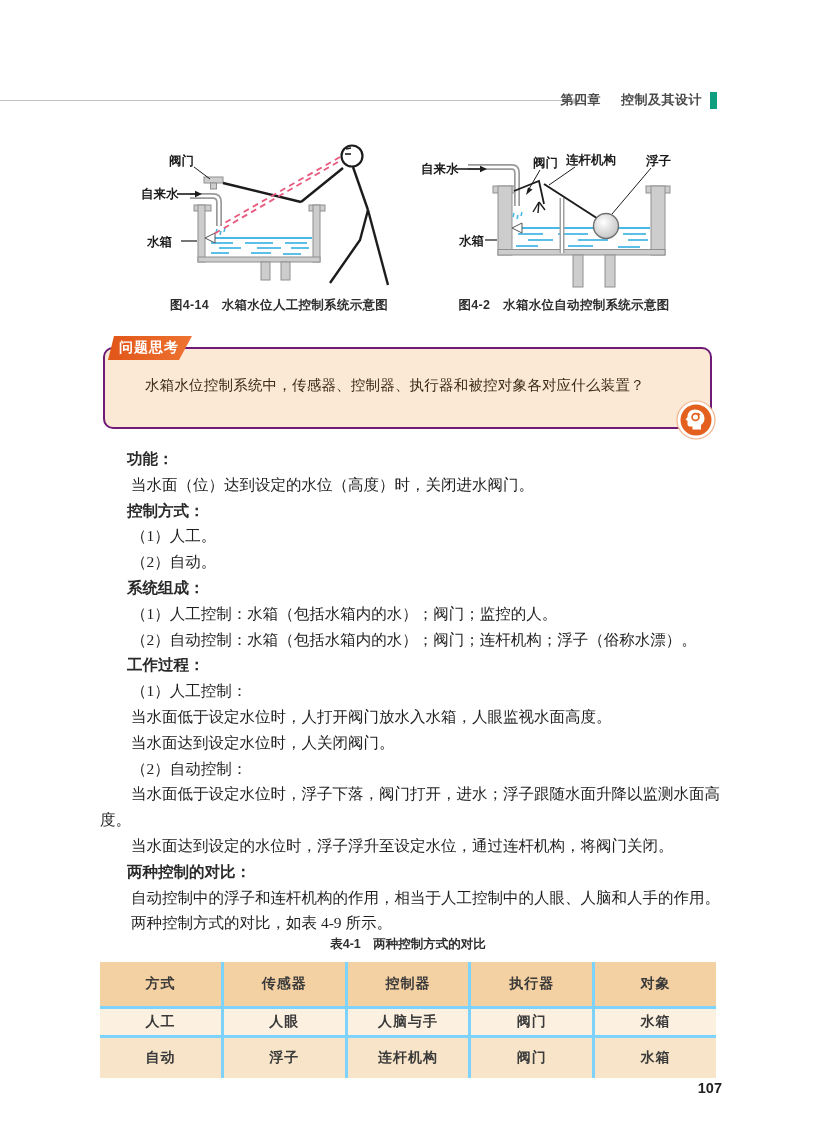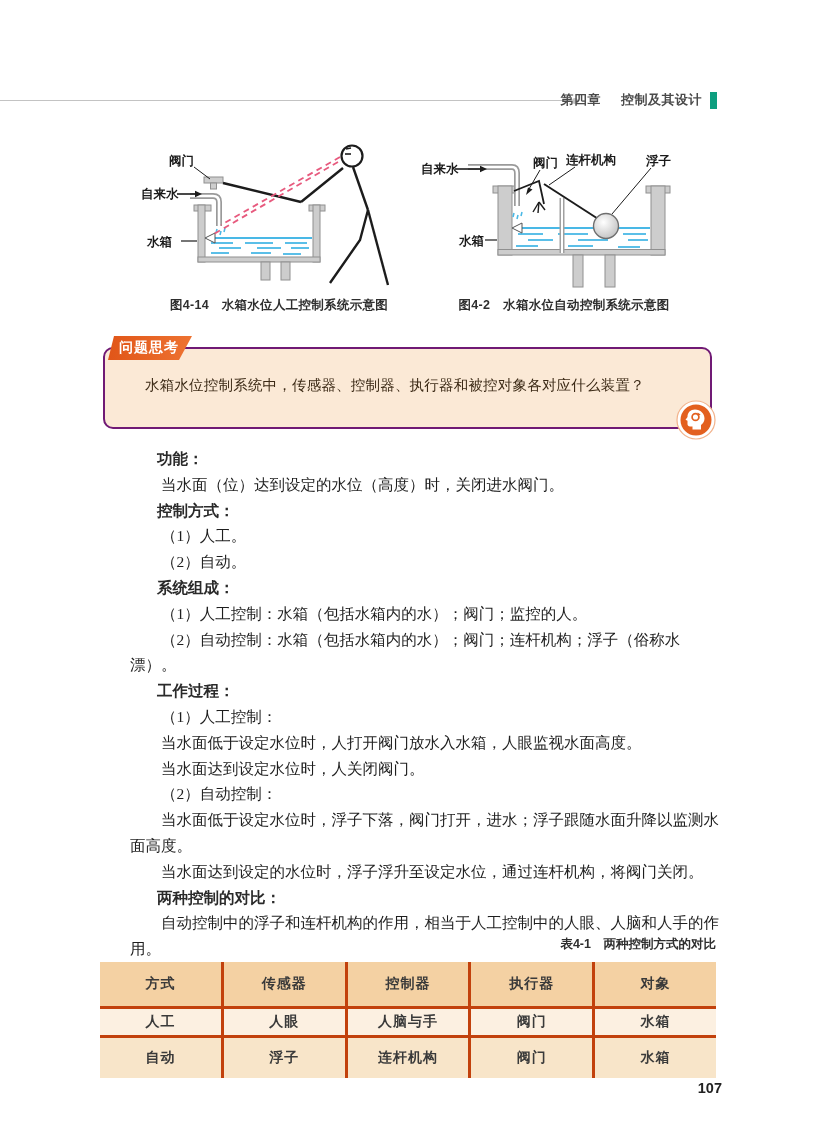--- a/index.html
+++ b/index.html
@@ -32,28 +32,28 @@
                   color:#fff; font-weight:bold; font-size:14px; letter-spacing:1px;
                   display:flex; align-items:center; padding-left:15px; }
   .callout .q { padding:27px 6px 0 40px; font-family:"Liberation Serif","DejaVu Serif",serif;
                 font-size:14.5px; color:#3c2a16; letter-spacing:0.2px; }
   .callout .think-ic { position:absolute; right:-7px; bottom:-14px; width:42px; height:42px; }
 
   
   .bodytext { position:absolute; top:446px; left:100px; width:621px;
               font-family:"Liberation Serif","DejaVu Serif",serif; font-size:15.5px;
               color:#1e1e1e; line-height:25.8px; }
-  .bodytext p { text-indent:2em;margin-left:30px; }
+  .bodytext p { text-indent:2em; }
   .bodytext p.h { font-family:"Liberation Sans",sans-serif; font-weight:bold; color:#2a2a2a; text-indent:1.74em; }
 
   
-  .tbl-cap { position:absolute; top:936px; left:100px; width:616px; text-align:right;
+  .tbl-cap { position:absolute; top:936px; left:100px; width:616px; text-align:center;
              font-weight:bold; font-size:12.5px; color:#2e2e2e; }
   .tbl { position:absolute; top:962px; left:100px; width:616px;
-         display:grid; grid-template-columns:repeat(5,1fr); gap:3px; background:#c2410c; }
+         display:grid; grid-template-columns:repeat(5,1fr); gap:3px; background:#7dd3fc; }
   .tbl .c { display:flex; align-items:center; justify-content:center;
             font-weight:bold; font-size:14px; color:#3a3a3a; letter-spacing:1px; }
   .tbl .h  { height:44px; background:#f4d1a3; }
   .tbl .r1 { height:26px; background:#fcf0e1; }
   .tbl .r2 { height:40px; background:#f8e5c9; }
 
   .pagenum { position:absolute; top:1080px; right:94px; font-weight:bold; font-size:14.5px; color:#222; }
 </style>
 </head>
 <body>

